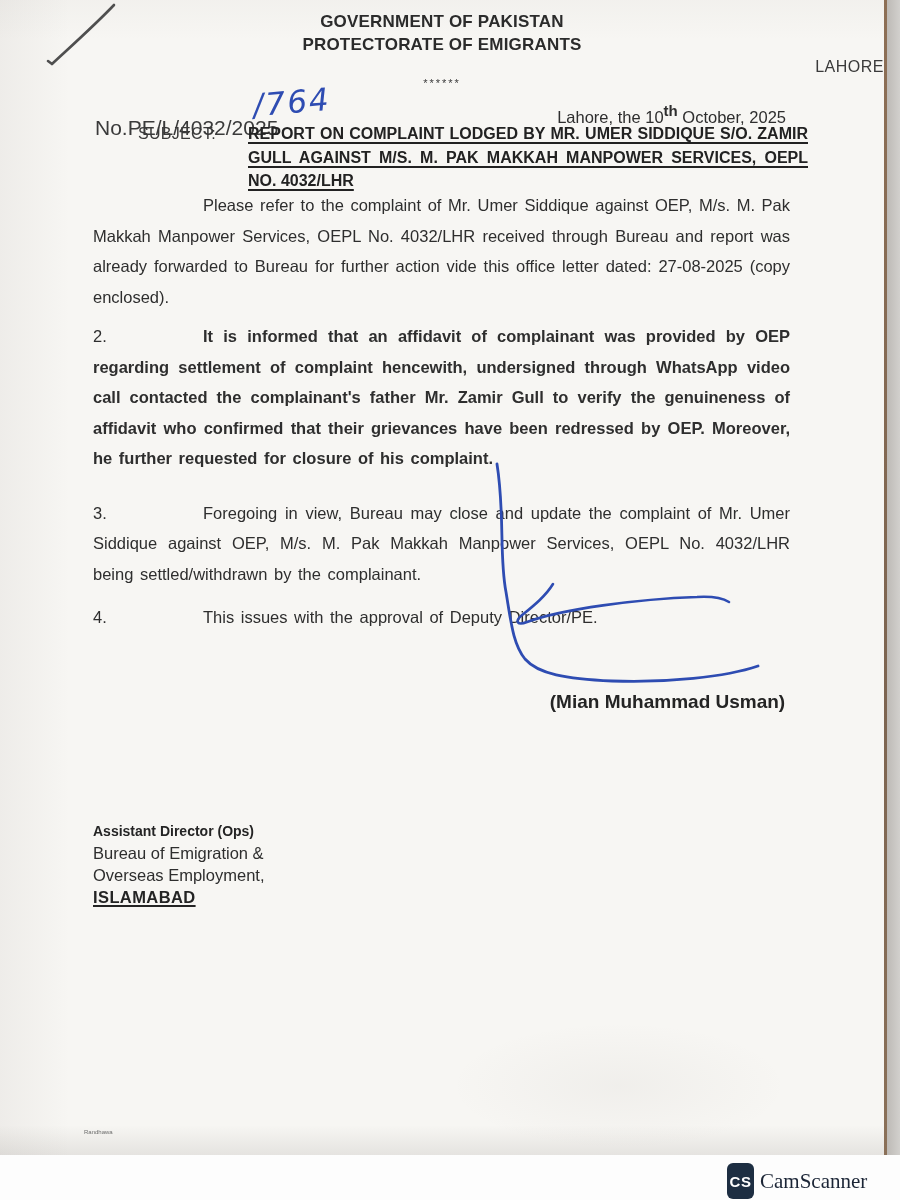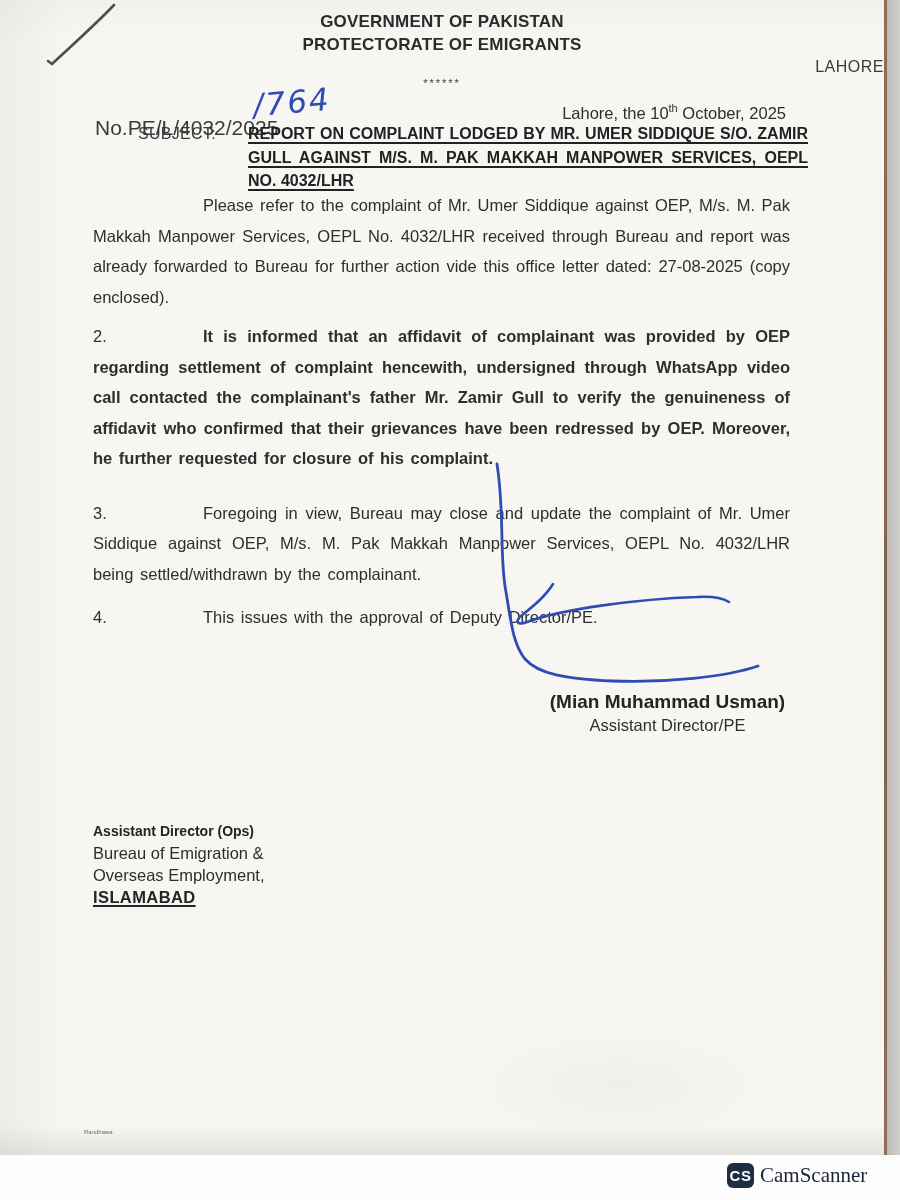--- a/index.html
+++ b/index.html
@@ -42,21 +42,21 @@
   .hdr-stars { font-size:11px; letter-spacing:2px; line-height:12px; color:#3a3a3a; }
   
   .ref-row { position:absolute; left:93px; top:94px; width:695px; height:40px; }
   .ref-number { position:absolute; left:2px; top:10px; font-size:21px; color:#3a3a3a;margin-top:12px; }
   .diary-no {
     position:absolute; left:160px; top:-10px;
     font-family:"DejaVu Sans", sans-serif; font-style:italic;
     font-size:31px; color:#2e4cb2; transform:rotate(-5deg); letter-spacing:2px;
   }
   .letter-date { position:absolute; right:2px; top:8px; font-size:16.5px; color:#2e2e2e; }
-  .letter-date sup { font-size:11px; }
+  .letter-date sup { font-size:15px;font-weight:bold; }
   
   .subject-row { position:absolute; left:93px; top:122px; width:700px;margin-left:45px; }
   .subject-label { position:absolute; left:0; top:3px; font-size:16px; letter-spacing:0.3px; color:#3a3a3a; }
   .subject-text {
     margin-left:110px; width:560px;
     font-weight:bold; font-size:16px; line-height:23.5px;
     text-align:justify; color:#222;
     text-decoration:underline; text-decoration-thickness:2px; text-underline-offset:3px;
   }
   
@@ -77,21 +77,21 @@
   .sig-title { font-size:16.5px; line-height:21px; margin-top:3px; color:#2e2e2e; }
   
   .addressee { position:absolute; left:93px; top:820px; font-size:16.5px; line-height:22px; color:#2e2e2e; }
   .addr-1 { font-weight:bold; font-size:14px; color:#242424; }
   .addr-4 { font-weight:bold; color:#242424; text-decoration:underline; text-decoration-thickness:2px; text-underline-offset:2px; letter-spacing:0.4px; }
   
   .margin-note { position:absolute; left:84px; top:1129px; font-size:6px; color:#555; opacity:0.85; }
   
   .camscanner { position:absolute; left:727px; top:1163px; display:flex; align-items:center; gap:6px; }
   .cs-badge {
-    width:27px; height:25px; border-radius:6px; background:#1d2e42;
+    width:27px; height:36px; border-radius:6px; background:#1d2e42;
     color:#ffffff; font-weight:bold; font-size:15px; letter-spacing:0.5px;
     display:flex; align-items:center; justify-content:center;
   }
   .cs-text { font-family:"Liberation Serif", serif; font-size:21px; color:#1b2536; }
 </style>
 </head>
 <body>
 
 <div id="screen">
 
@@ -140,21 +140,20 @@
     </div>
   </div>
 
   <svg class="signature" width="370" height="240" viewBox="420 450 370 240">
     <path d="M497,464 C505,515 499,556 506,592 C511,622 513,644 525,659 C538,674 566,679 612,681 C666,683 726,677 758,666" fill="none" stroke="#2e4cb2" stroke-width="2.8" stroke-linecap="round"></path>
     <path d="M553,584 C545,597 532,607 521,616 C515,621 517,626 527,622 C562,609 638,599 697,597 C714,596 724,599 729,602" fill="none" stroke="#2e4cb2" stroke-width="2.6" stroke-linecap="round"></path>
   </svg>
 
   <div class="signatory">
     <div class="sig-name">(Mian Muhammad Usman)</div>
-    <div class="sig-title">Assistant Director/PE</div>
   </div>
 
   <div class="addressee">
     <div class="addr-1">Assistant Director (Ops)</div>
     <div class="addr-2">Bureau of Emigration &amp;</div>
     <div class="addr-3">Overseas Employment,</div>
     <div class="addr-4">ISLAMABAD</div>
   </div>
 
   <div class="margin-note">Randhawa</div>

